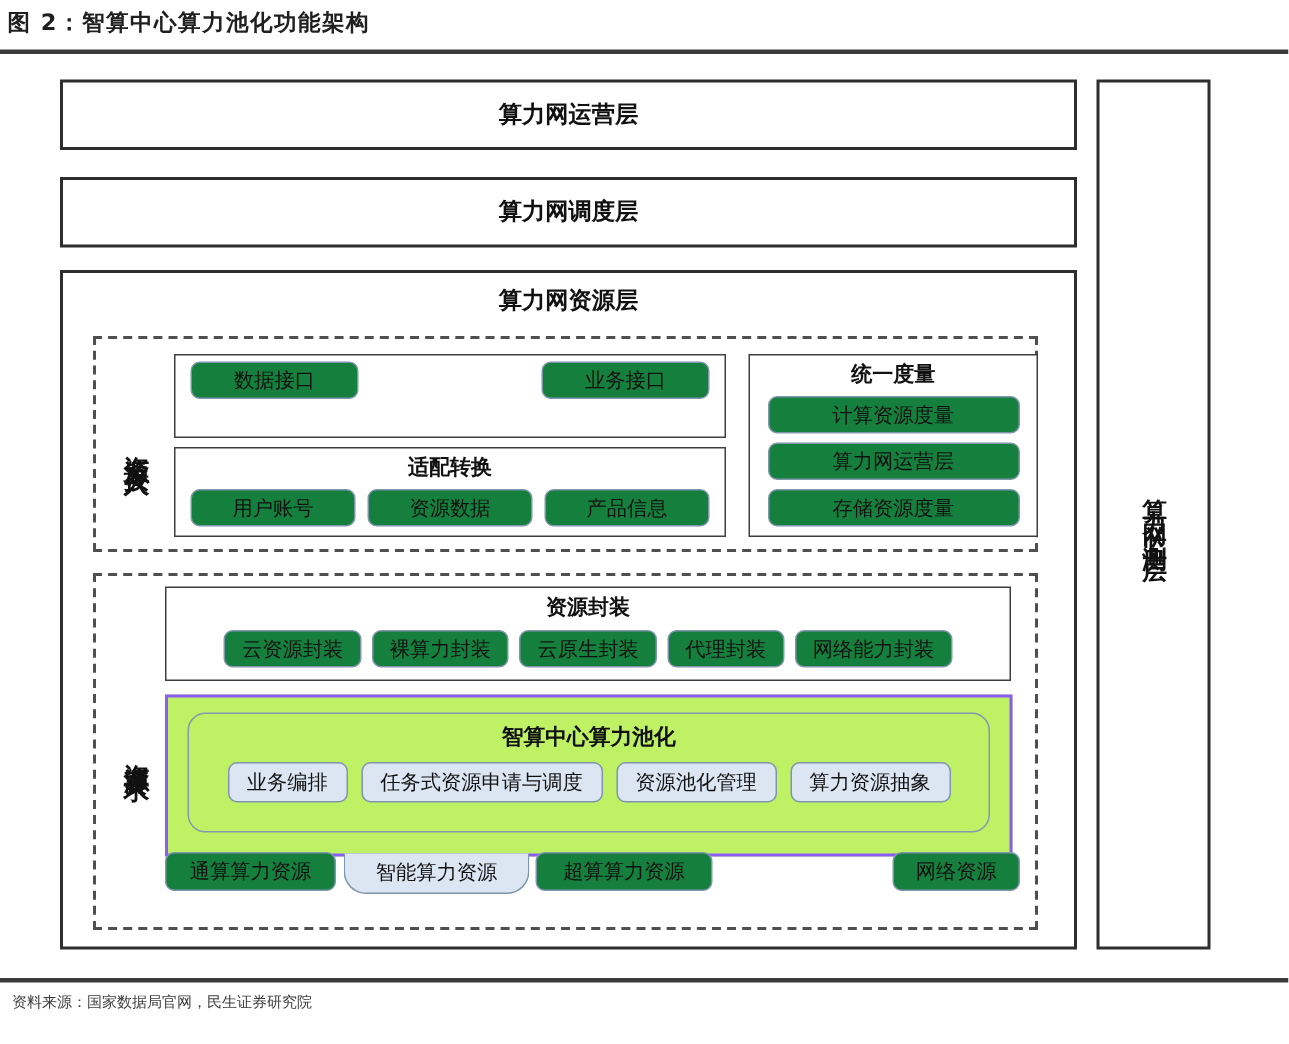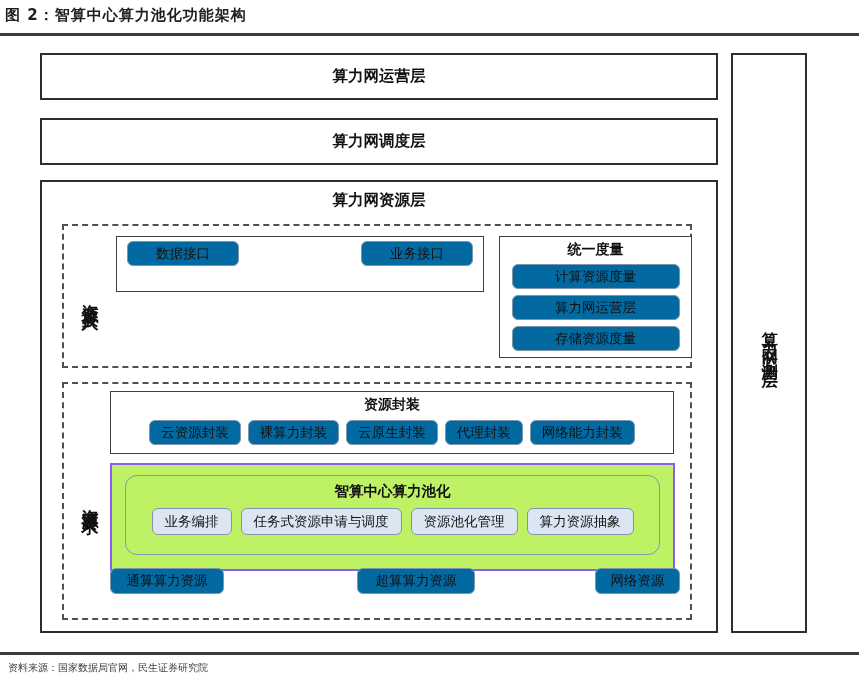--- a/index.html
+++ b/index.html
@@ -27,21 +27,21 @@
 
   .vlabel{writing-mode:vertical-rl;text-orientation:upright;
     font-weight:bold;font-size:17px;color:#111;letter-spacing:3px;line-height:1;}
   .vlabel-wrap{display:flex;align-items:center;justify-content:center;}
 
   
   .subbox{border:1.5px solid #3f3f3f;background:#fff;}
   .subbox .sub-hdr{text-align:center;font-weight:bold;font-size:14px;color:#111;margin-top:4px;}
 
   
-  .chip{border:1.5px solid #7f95ad;border-radius:6px;background:#0369a1;
+  .chip{border:1.5px solid #7f95ad;border-radius:6px;background:#15803d;
     display:flex;align-items:center;justify-content:center;
     font-size:13.5px;color:#111;height:25px;box-sizing:border-box;white-space:nowrap;}
   .chip.blue{background:#dbe6f2;}
 
   .row{display:flex;align-items:center;}
 
   
   .pool-blue{background:#bef264;border:2px solid #8b5cf6;}
   .pool-inner{border:1.6px solid #8098b0;border-radius:12px;box-sizing:border-box;}
   .pool-hdr{text-align:center;font-weight:bold;font-size:14.5px;color:#111;margin-top:6px;}
@@ -82,20 +82,28 @@
     <span class="vlabel">资源接入</span>
   </div>
 
   <div class="abs subbox" style="left:52px;top:10px;width:368px;height:56px;">
     <div class="row" style="justify-content:space-between;padding:4px 10px 0;">
       <div class="chip" style="width:112px;">数据接口</div>
       <div class="chip" style="width:112px;">业务接口</div>
     </div>
   </div>
 
+  <div class="abs subbox" style="left:52px;top:72px;width:368px;height:60px;">
+    <div class="sub-hdr">适配转换</div>
+    <div class="row" style="justify-content:space-between;padding:5px 10px 0;">
+      <div class="chip" style="width:110px;">用户账号</div>
+      <div class="chip" style="width:110px;">资源数据</div>
+      <div class="chip" style="width:110px;">产品信息</div>
+    </div>
+  </div>
 
   <div class="abs subbox" style="left:435px;top:10px;width:193px;height:122px;">
     <div class="sub-hdr">统一度量</div>
     <div style="display:flex;flex-direction:column;align-items:center;gap:6px;margin-top:5px;">
       <div class="chip" style="width:168px;">计算资源度量</div>
       <div class="chip" style="width:168px;">算力网运营层</div>
       <div class="chip" style="width:168px;">存储资源度量</div>
     </div>
   </div>
 </div>
@@ -124,20 +132,21 @@
         <div class="chip blue" style="height:27px;padding:0 12px;">业务编排</div>
         <div class="chip blue" style="height:27px;padding:0 12px;">任务式资源申请与调度</div>
         <div class="chip blue" style="height:27px;padding:0 12px;">资源池化管理</div>
         <div class="chip blue" style="height:27px;padding:0 12px;">算力资源抽象</div>
       </div>
     </div>
   </div>
 
   <div class="abs chip" style="left:46px;top:184px;width:114px;height:26px;">通算算力资源</div>
 
+  <div class="abs pool-tab" style="left:165px;top:185px;width:124px;height:27px;">智能算力资源</div>
 
   <div class="abs chip" style="left:293px;top:184px;width:118px;height:26px;">超算算力资源</div>
 
 
   <div class="abs chip" style="left:531px;top:184px;width:85px;height:26px;">网络资源</div>
 </div>
 
 <div class="abs frame" style="left:731px;top:53px;width:76px;height:580px;display:flex;align-items:center;justify-content:center;">
   <span class="monitor-text">算力网监测层</span>
 </div>

